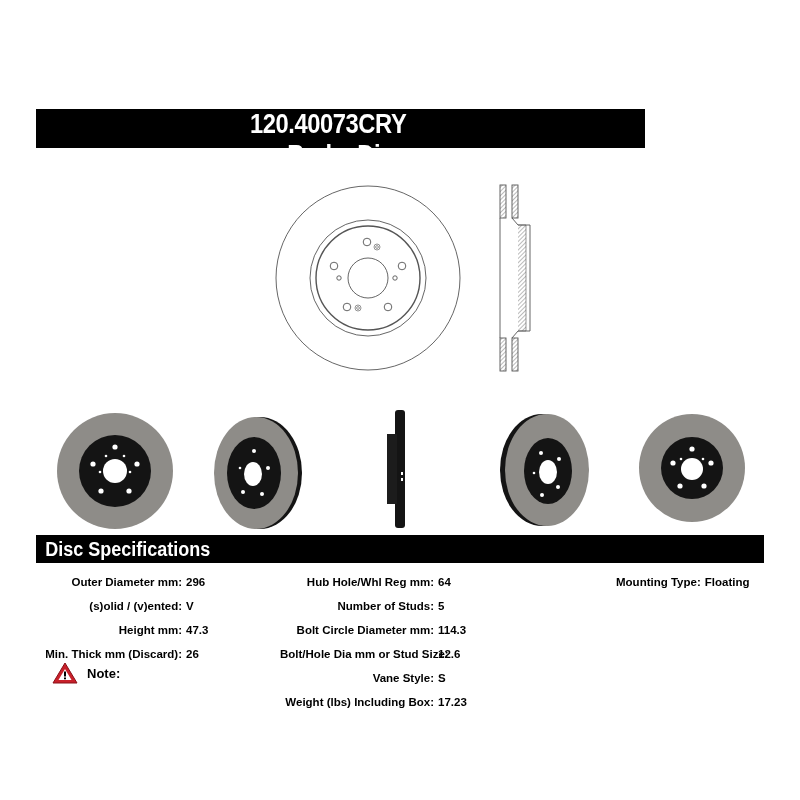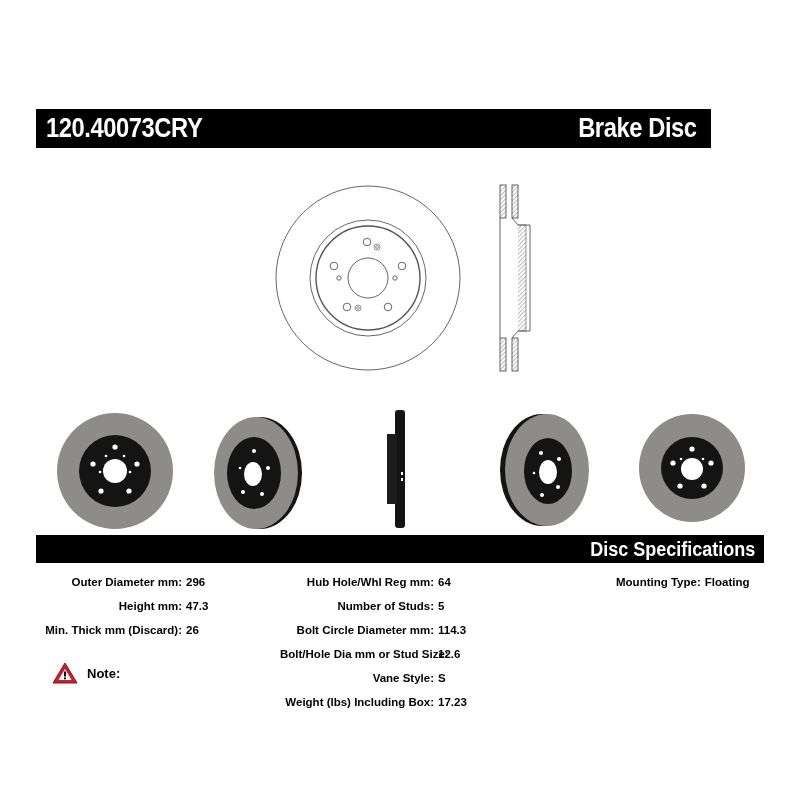--- a/index.html
+++ b/index.html
@@ -1,33 +1,33 @@
 <!DOCTYPE html>
 <html><head>
 <meta charset="utf-8">
 <style>
   html, body { margin: 0; padding: 0; background: #ffffff; }
   body { width: 800px; height: 800px; position: relative; overflow: hidden;
          font-family: "Liberation Sans", sans-serif; color: #000; }
 
-  .title-bar { position: absolute; left: 36px; top: 109px; width: 675px; height: 39px;
+  .title-bar { position: absolute; left: 36px; top: 109px; width: 609px; height: 39px;
                background: #000; color: #fff; display: flex; align-items: center;
-               justify-content: space-between; box-sizing: border-box; padding: 0 14px 0 10px; }
+               justify-content: space-between; box-sizing: border-box; padding: 0 14px 0 10px; flex-direction: column; }
   .title-bar span { font-size: 27px; font-weight: bold; letter-spacing: -0.5px;
                     transform: scaleX(0.88); display: inline-block; }
   .title-bar .pn { transform-origin: left center; }
   .title-bar .cat { transform-origin: right center; }
 
   .drawing { position: absolute; left: 270px; top: 175px; width: 270px; height: 210px; }
 
   .photos { position: absolute; left: 36px; top: 400px; width: 728px; height: 135px; }
   .photo { position: absolute; }
 
   .spec-bar { position: absolute; left: 36px; top: 535px; width: 728px; height: 28px;
-              background: #000; color: #fff; display: flex; align-items: center; justify-content: flex-end; }
+              background: #000; color: #fff; display: flex; align-items: center; justify-content: flex-start; }
   .spec-bar span { font-size: 20px; font-weight: bold; transform: scaleX(0.9); display: inline-block; }
 
   .spec-col { position: absolute; top: 567px; font-size: 11.5px; font-weight: bold; line-height: 17px; }
   .spec-row { display: flex; white-space: nowrap; margin-top: 7px; }
   .spec-row .lbl { text-align: right; }
   .spec-row .val { text-align: left; padding-left: 4px; }
   .col1 { left: 36px; }
   .col1 .lbl { width: 146px; }
   .col2 { left: 280px; }
   .col2 .lbl { width: 154px; }
@@ -147,20 +147,24 @@
 <div class="spec-bar">
   <span>Disc Specifications</span>
 </div>
 
 <div class="spec-col col1">
   <div class="spec-row">
       <span class="lbl">Outer Diameter mm:</span>
       <span class="val">296</span>
     </div>
   <div class="spec-row">
+      <span class="lbl">(s)olid / (v)ented:</span>
+      <span class="val">V</span>
+    </div>
+  <div class="spec-row">
       <span class="lbl">Height mm:</span>
       <span class="val">47.3</span>
     </div>
   <div class="spec-row">
       <span class="lbl">Min. Thick mm (Discard):</span>
       <span class="val">26</span>
     </div>
 </div>
 
 <div class="spec-col col2">

